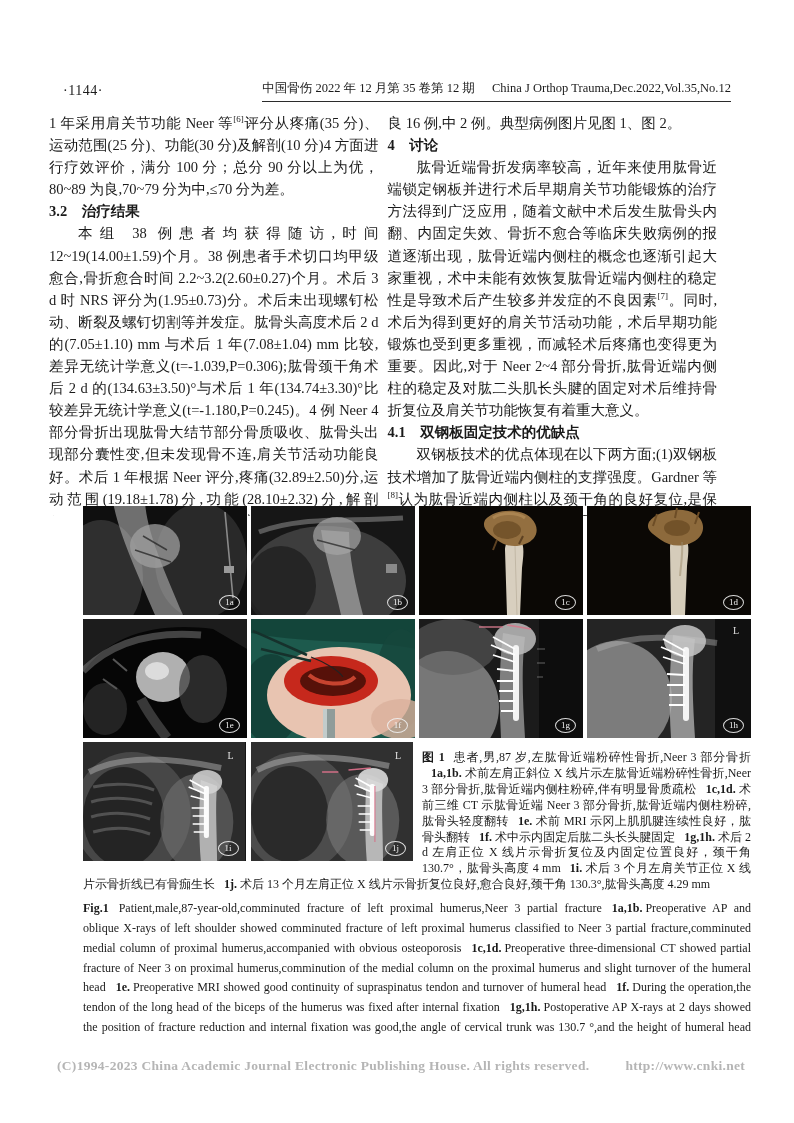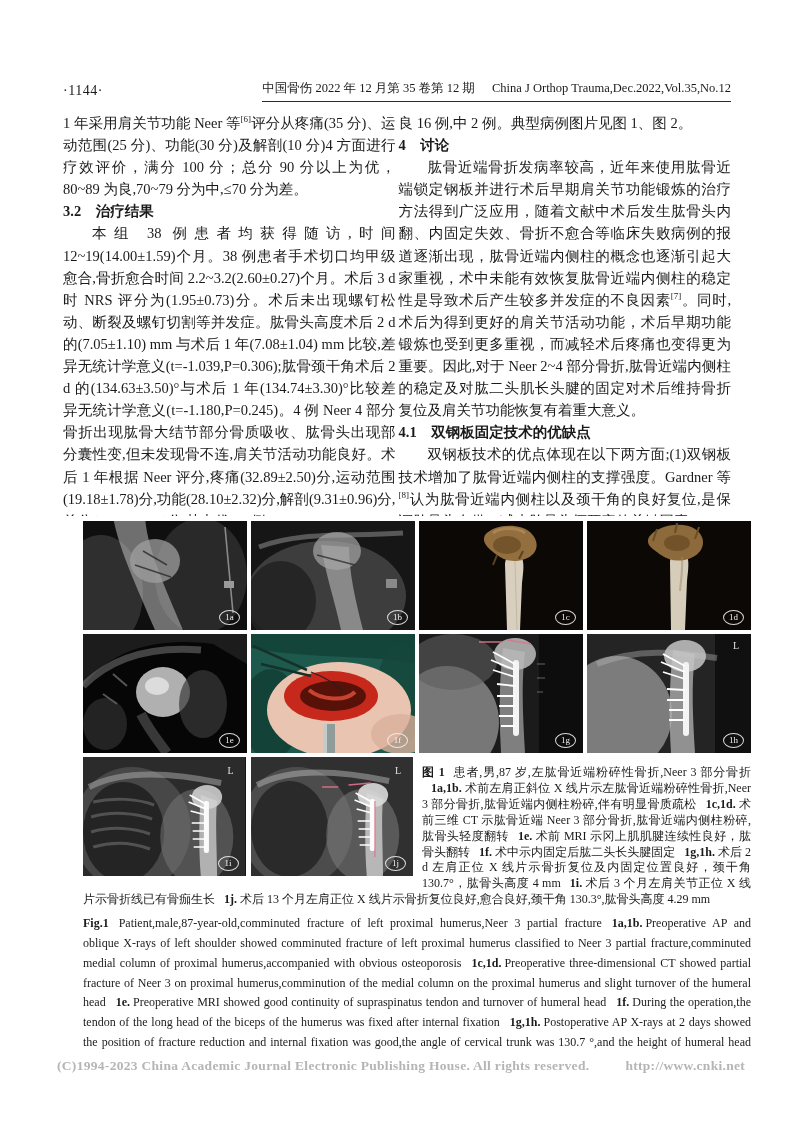--- a/index.html
+++ b/index.html
@@ -4,28 +4,28 @@
 <style>
   html,body{margin:0;padding:0;background:#e8e8e8;}
   .page{position:relative;width:794px;height:1123px;margin:0 auto;background:#ffffff;overflow:hidden;
         font-family:"Liberation Serif","DejaVu Serif",serif;color:#1a1a1a;}
   
   .header{position:absolute;top:80px;left:63px;width:668px;display:flex;justify-content:space-between;align-items:center;}
   .pagenum{font-size:14px;letter-spacing:.5px;}
   .jline{font-size:12.5px;border-bottom:1.4px solid #2b2b2b;padding-bottom:4px;white-space:nowrap;}
   .jline .cn{margin-right:14px;}
   
-  .columns{position:absolute;top:112px;left:63px;width:668px;height:404px;display:flex;gap:3px;overflow:hidden;}
+  .columns{position:absolute;top:112px;left:49px;width:668px;height:404px;display:flex;gap:9px;overflow:hidden;}
   .col{flex:1;font-size:14.5px;line-height:22.1px;text-align:justify;}
   .col p{margin:0;}
   .h{font-weight:bold;}
   .ind{text-indent:2em;}
   sup{font-size:9px;line-height:0;}
   
-  .figure{position:absolute;top:521px;left:63px;width:668px;height:536px;overflow:hidden;padding-left:20px;}
+  .figure{position:absolute;top:506px;left:63px;width:668px;height:536px;overflow:hidden;padding-left:20px;}
   .frow{display:flex;gap:4px;margin-bottom:4px;}
   .panel{position:relative;background:#000;overflow:hidden;flex:1;}
   .r1 .panel{height:109px;}
   .r2 .panel{height:119px;}
   .panel svg{position:absolute;inset:0;width:100%;height:100%;display:block;}
   .badge{position:absolute;right:7px;bottom:5px;min-width:15px;height:13px;padding:0 2px;
          border:1px solid rgba(240,240,240,.9);border-radius:50%;color:#f2f2f2;font-size:9px;
          line-height:13px;text-align:center;z-index:2;}
   .lmark{position:absolute;top:6px;right:12px;color:#e0e0e0;font-size:10px;z-index:2;}
   

